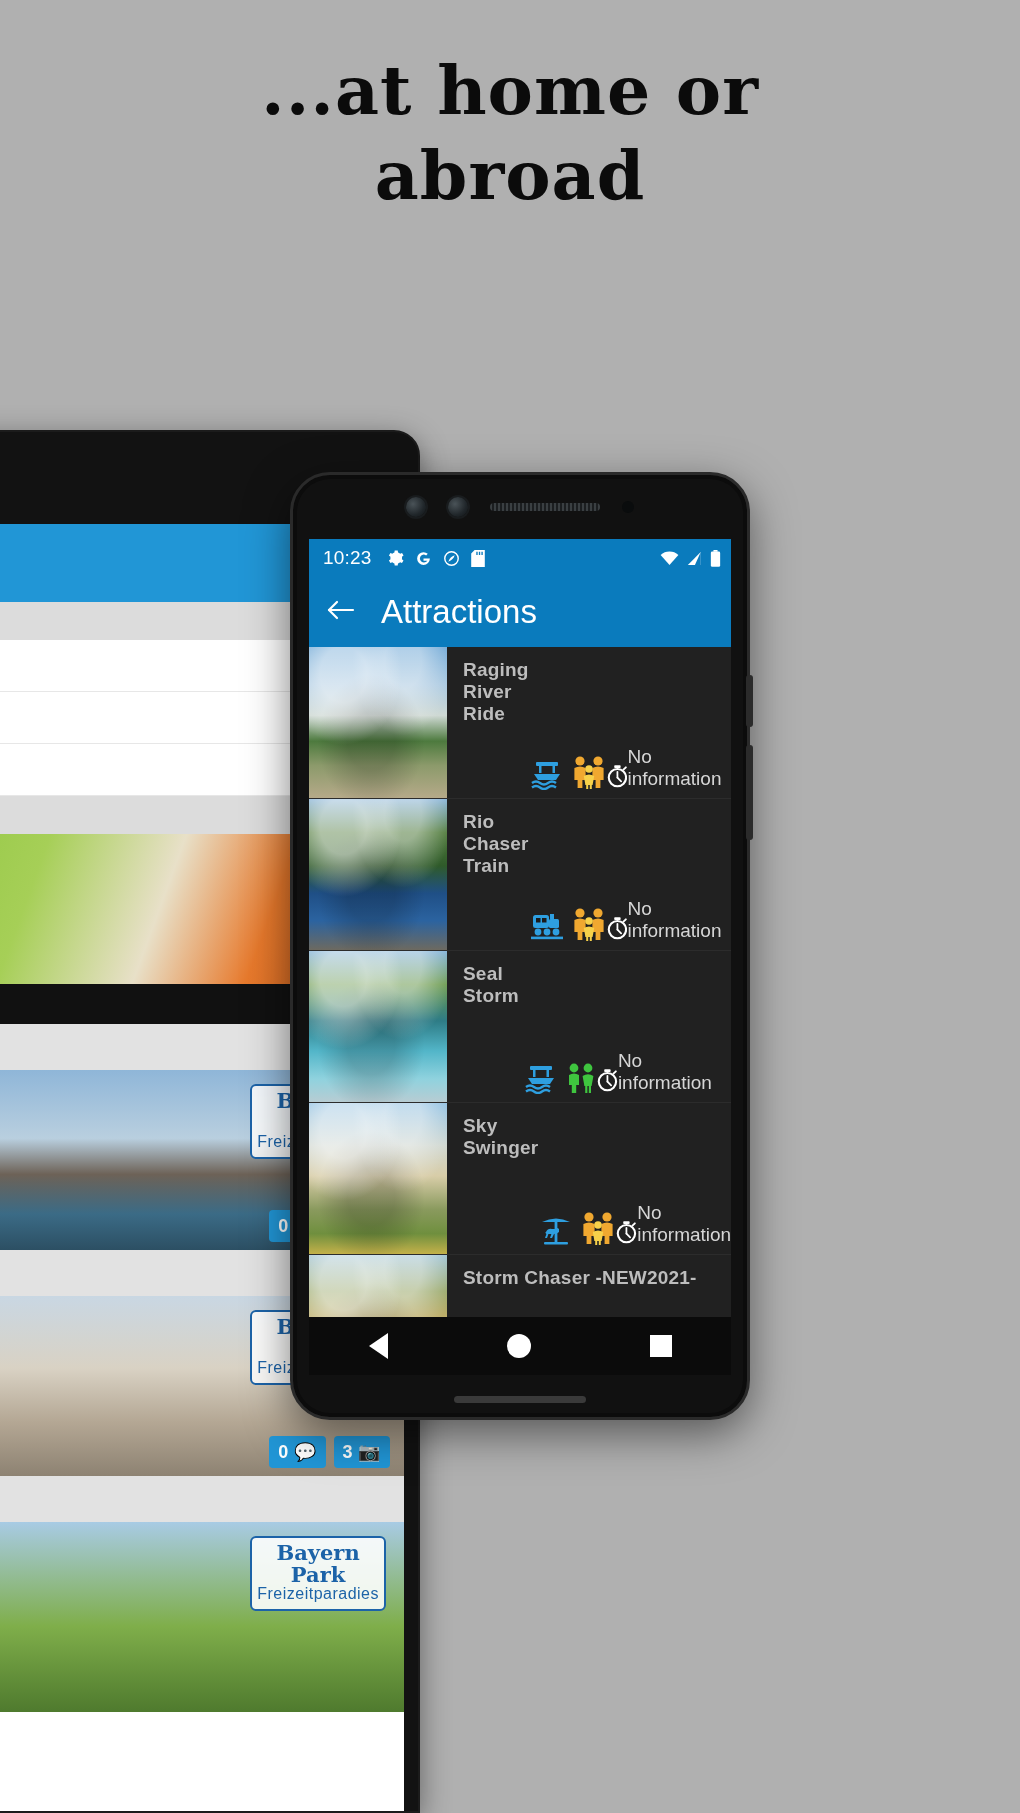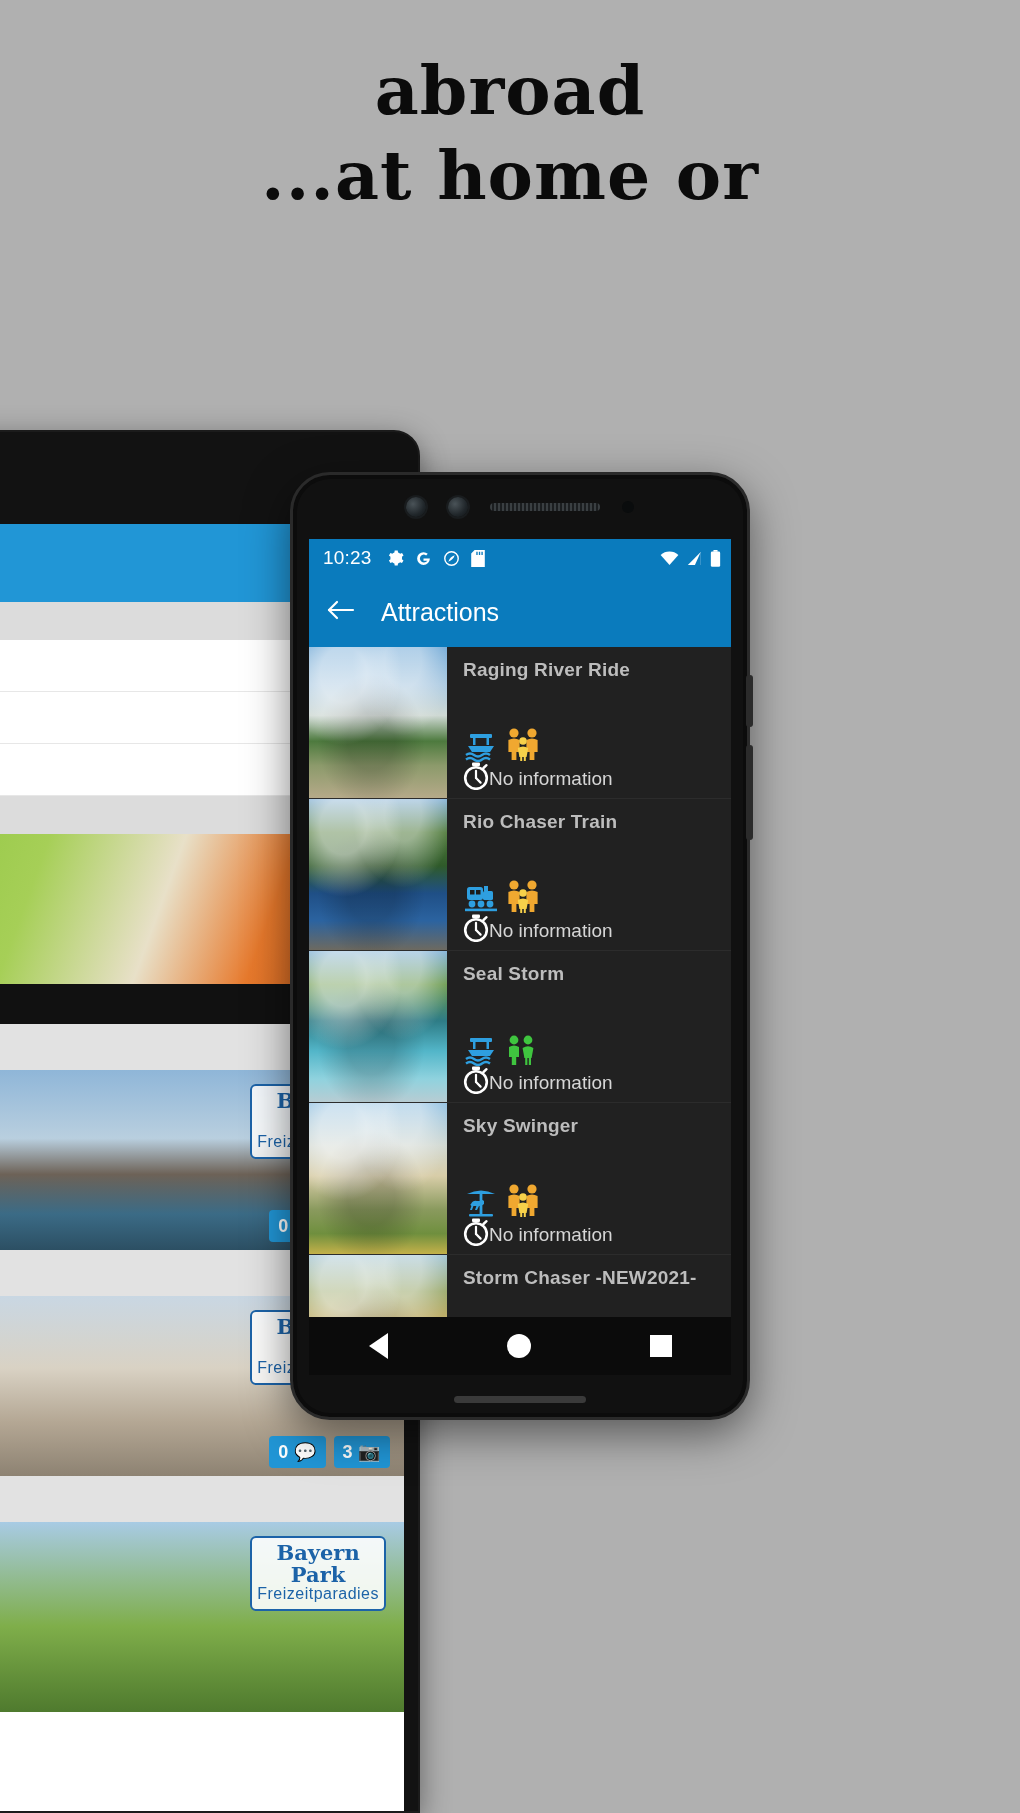--- a/index.html
+++ b/index.html
@@ -144,21 +144,21 @@
   .sb-spacer { flex: 1; }
   .sb-right-icons { display: flex; align-items: center; gap: 7px; }
   .sb-ico { display: inline-flex; align-items: center; justify-content: center; }
 
   .appbar {
     height: 70px; background: #0a7bbd;
     display: flex; align-items: center; gap: 26px;
     padding-left: 18px;
     color: #fff;
   }
-  .appbar-title { font-size: 25px; font-weight: 500; }
+  .appbar-title { font-size: 33px; font-weight: 500; }
 
   .list { background: #1b1b1b; }
   .list-item {
     display: flex;
     height: 152px;
     border-bottom: 1px solid #2c2c2c;
     background: #212121;
     overflow: hidden;
   }
   .thumb { width: 138px; min-width: 138px; height: 152px; overflow: hidden; position: relative; }
@@ -169,21 +169,21 @@
   .t5 { background: linear-gradient(180deg,#9ec2d2 0%,#9aa86a 24%,#c8b06a 45%,#8f9a4a 65%,#6d8a3a 85%,#5b7a30 100%); }
   .thumb::after {
     content:""; position:absolute; inset:0;
     background:
       radial-gradient(ellipse at 25% 18%, rgba(255,255,255,.55) 0 16%, transparent 40%),
       radial-gradient(ellipse at 68% 10%, rgba(255,255,255,.45) 0 14%, transparent 38%),
       radial-gradient(ellipse at 45% 62%, rgba(0,0,0,.18) 0 22%, transparent 50%);
   }
   .item-body {
     flex: 1; padding: 12px 14px 8px 16px;
-    display: flex; flex-direction: column;
+    display: flex; flex-direction: row;
     position: relative;
   }
   .item-title {
     color: #bdbdbd; font-size: 19px; font-weight: 700;
     letter-spacing: .2px;
   }
   .icon-row { margin-top: auto; display: flex; align-items: flex-end; gap: 6px; height: 44px; }
   .info-row { display: flex; align-items: flex-end; }
   .info-text { color: #d6d6d6; font-size: 19px; }
 
@@ -200,22 +200,22 @@
     bottom: 14px; width: 132px; height: 7px; border-radius: 4px;
     background: #3a3a3a;
   }
 </style>
 </head>
 <body>
 
 <div id="stage">
 
   <div class="headline">
+    <div>...at home or</div>
     <div>abroad</div>
-    <div>...at home or</div>
   </div>
 
   <div class="tablet">
     <div class="tablet-screen">
 
       <div class="tab-appbar">
         <div class="mini-status">
           <svg width="22" height="16" viewBox="0 0 24 18">
               <path d="M12 17 L1 5 A16 16 0 0 1 23 5 Z" fill="#fff"></path>
             </svg>

